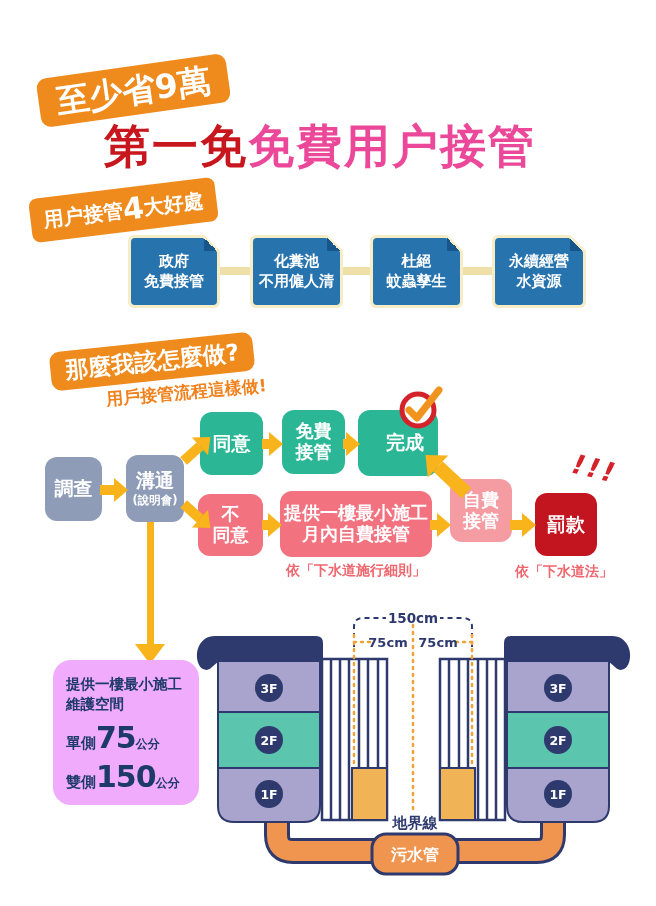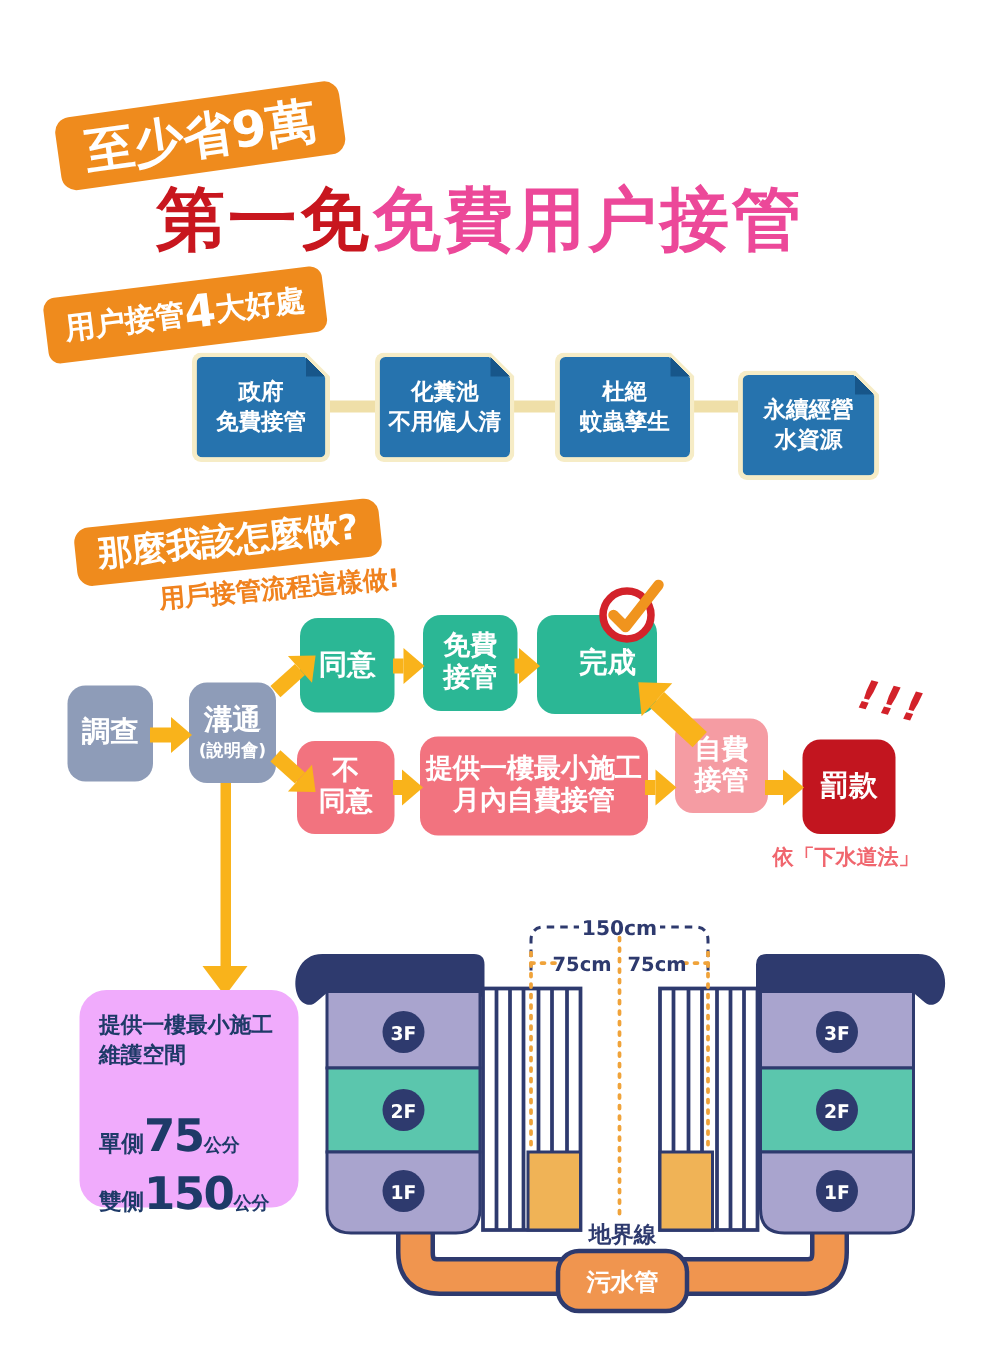--- a/index.html
+++ b/index.html
@@ -116,21 +116,21 @@
       </div>
     <div class="bb-fold"></div>
   </div>
   <div class="bb" style="left:370px;width:93px;">
     <div class="bb-in">
         <span>杜絕</span>
         <span>蚊蟲孳生</span>
       </div>
     <div class="bb-fold"></div>
   </div>
-  <div class="bb" style="left:492px;width:94px;margin-top:12px;">
+  <div class="bb" style="left:492px;width:94px;">
     <div class="bb-in">
         <span>永續經營</span>
         <span>水資源</span>
       </div>
     <div class="bb-fold"></div>
   </div>
 
   <div class="badge badge3">那麼我該怎麼做?</div>
   <div class="caption">用戶接管流程這樣做!</div>
 
@@ -160,20 +160,21 @@
     <span>月內自費接管</span>
   </div>
   <div class="fb lpink f-selfpay">
     <span>自費</span>
     <span>接管</span>
   </div>
   <div class="fb dred f-fine">
       <span>罰款</span>
     </div>
   <div class="bang">!!!</div>
+  <div class="note note1">依「下水道施行細則」</div>
   <div class="note note2">依「下水道法」</div>
 
   <div class="ar a1">
       <i class="sh"></i>
       <i class="hd"></i>
     </div>
   <div class="ar a2">
       <i class="sh"></i>
       <i class="hd"></i>
     </div>
@@ -212,21 +213,21 @@
   </svg>
 
   <div class="dshaft"></div>
   <div class="dhead"></div>
 
   <div class="info">
     <div class="desc">
       <div>提供一樓最小施工</div>
       <div>維護空間</div>
     </div>
-    <div class="mrow" style="margin-top:26px;">
+    <div class="mrow" style="margin-top:6px;">
       <span class="lab">單側</span><span class="val">75</span><span class="unit">公分</span>
     </div>
     <div class="mrow">
       <span class="lab">雙側</span><span class="val">150</span><span class="unit">公分</span>
     </div>
   </div>
 
   <svg class="diagram" width="466" height="300" viewBox="0 0 466 300">
 
     <g>

